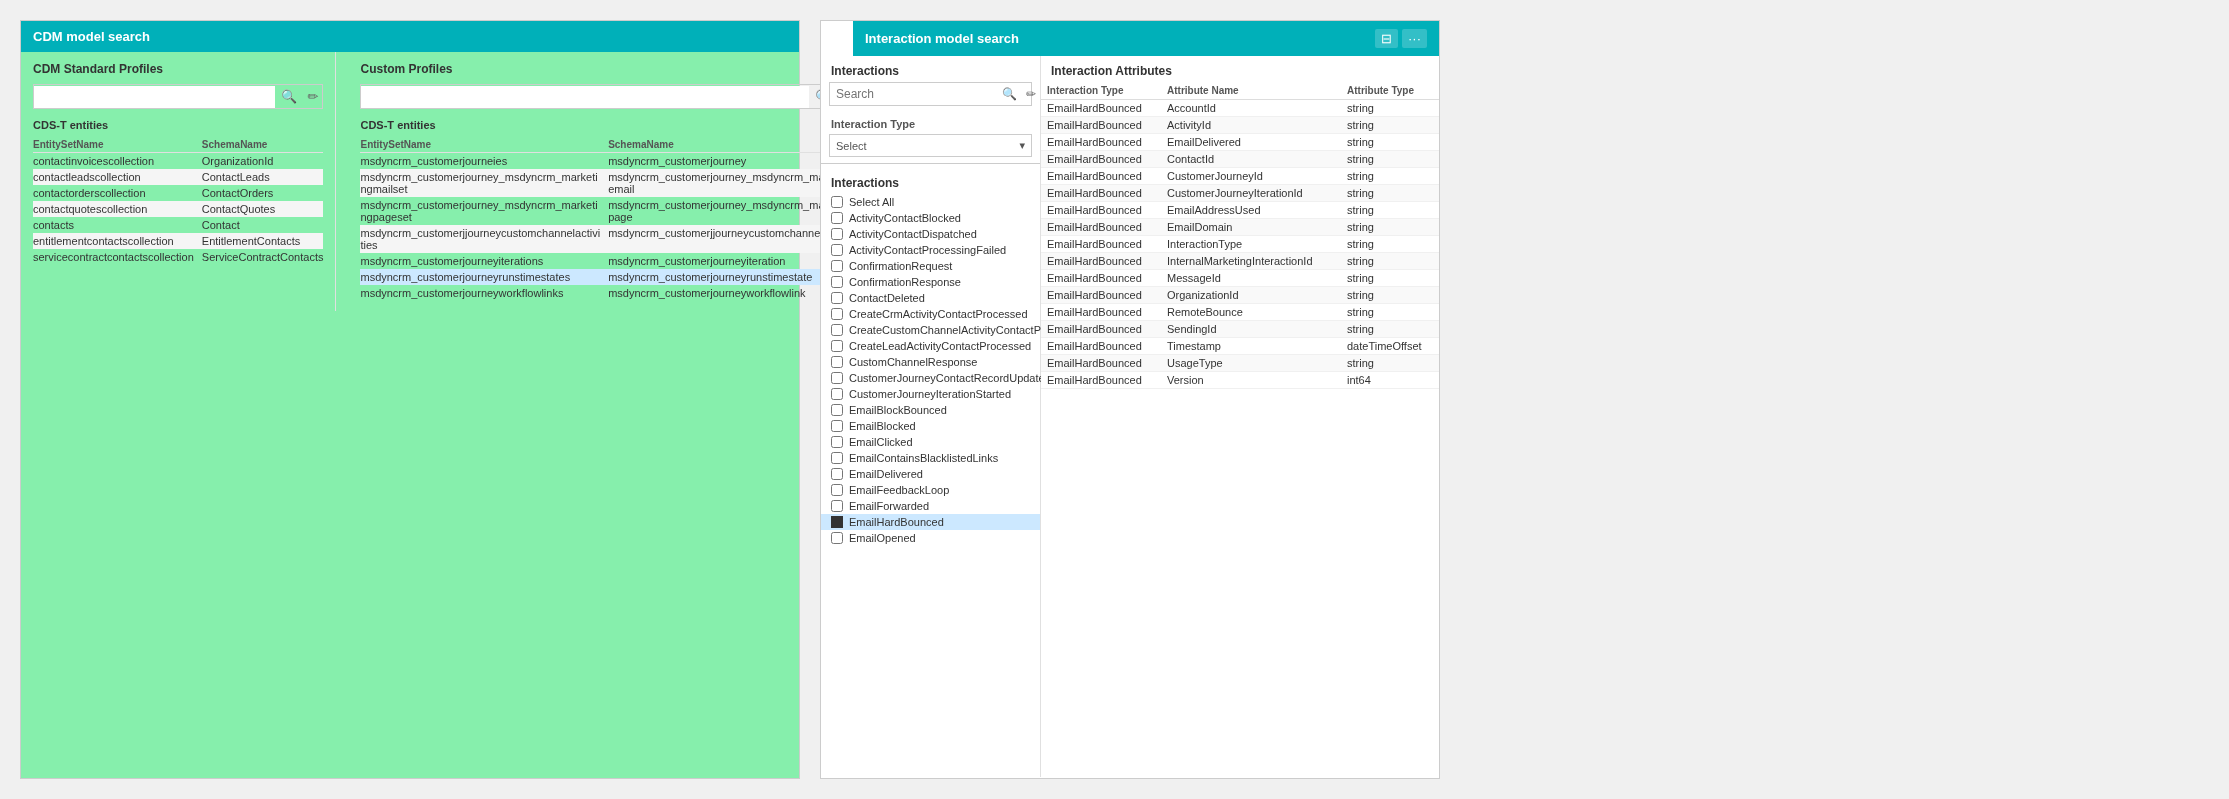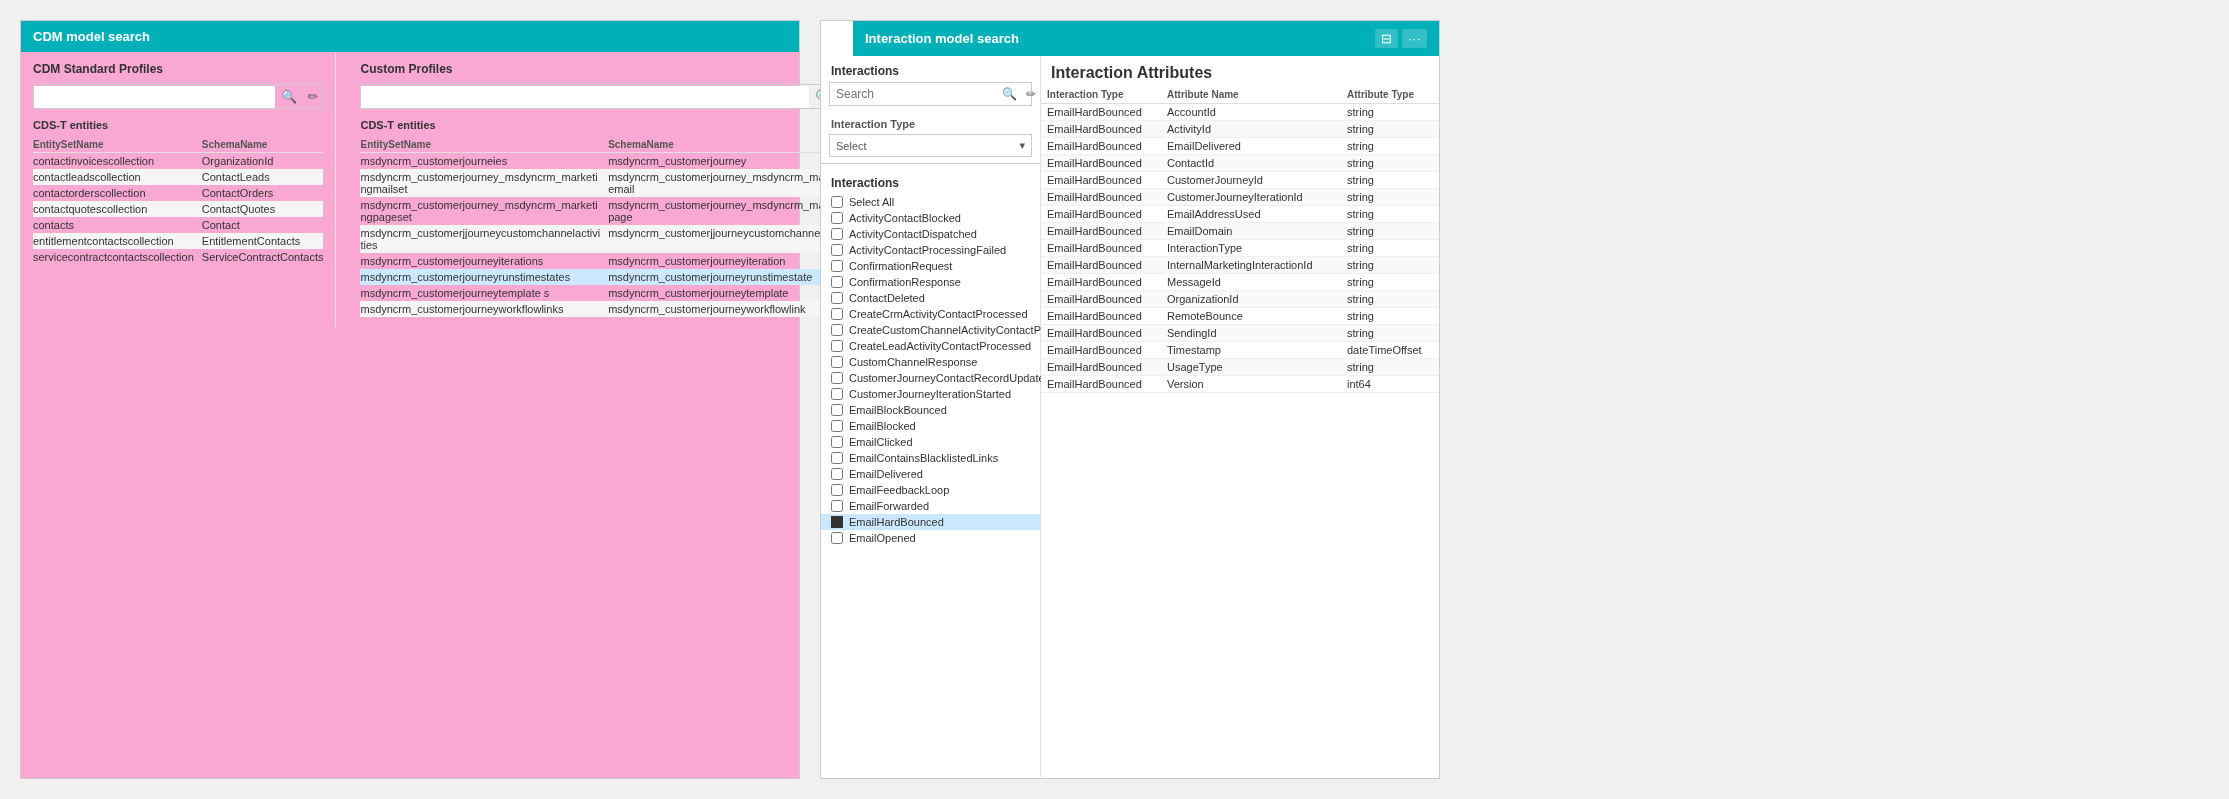--- a/index.html
+++ b/index.html
@@ -8,21 +8,21 @@
       font-size: 12px;
       background: #f0f0f0;
       display: flex;
       gap: 20px;
       padding: 20px;
       min-height: 799px;
     }
 
     
     .cdm-panel {
-      background: #f9a8d4;
+      background: #86efac;
       border: 1px solid #ccc;
       width: 780px;
       flex-shrink: 0;
     }
     .panel-header {
       background: #00b0b9;
       color: white;
       padding: 8px 12px;
       font-size: 13px;
       font-weight: 600;
@@ -216,21 +216,21 @@
       flex-shrink: 0;
     }
 
     
     .attributes-right {
       flex: 1;
       overflow: auto;
     }
     .attributes-header {
       padding: 8px 10px 4px;
-      font-size: 16px;
+      font-size: 12px;
       font-weight: 600;
       color: #333;
     }
     .attributes-table {
       width: 100%;
       border-collapse: collapse;
     }
     .attributes-table th {
       font-size: 10px;
       color: #555;
@@ -351,24 +351,20 @@
             </tr>
             <tr>
               <td>msdyncrm_customerjourneyiterations</td>
               <td>msdyncrm_customerjourneyiteration</td>
             </tr>
             <tr class="selected">
               <td>msdyncrm_customerjourneyrunstimestates</td>
               <td>msdyncrm_customerjourneyrunstimestate</td>
             </tr>
             <tr>
-              <td>msdyncrm_customerjourneytemplate s</td>
-              <td>msdyncrm_customerjourneytemplate</td>
-            </tr>
-            <tr>
               <td>msdyncrm_customerjourneyworkflowlinks</td>
               <td>msdyncrm_customerjourneyworkflowlink</td>
             </tr>
           </tbody>
       </table>
     </div>
   </div>
 </div>
 
 <div class="interaction-panel">

